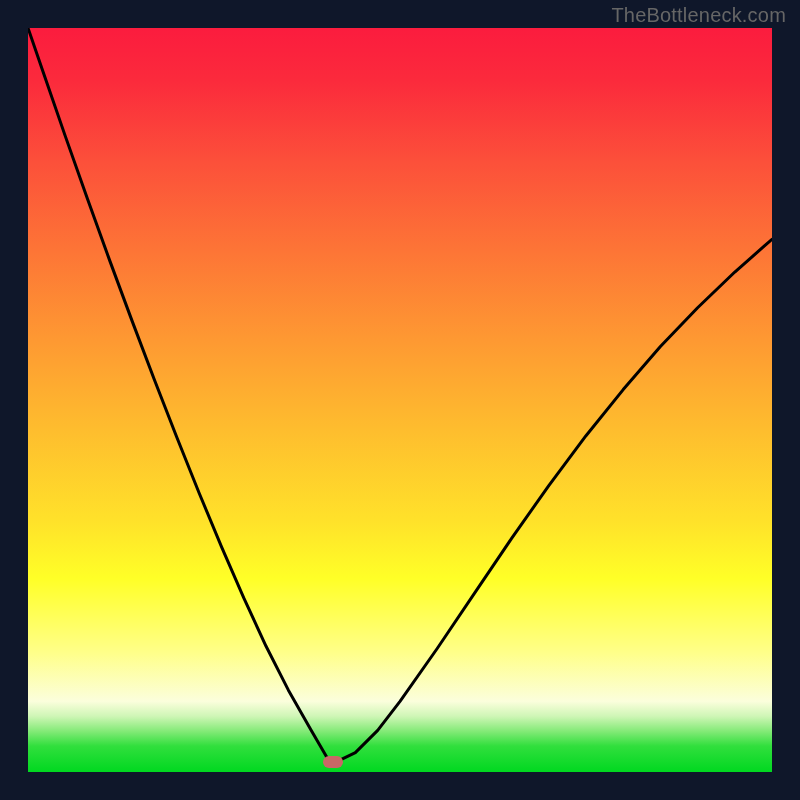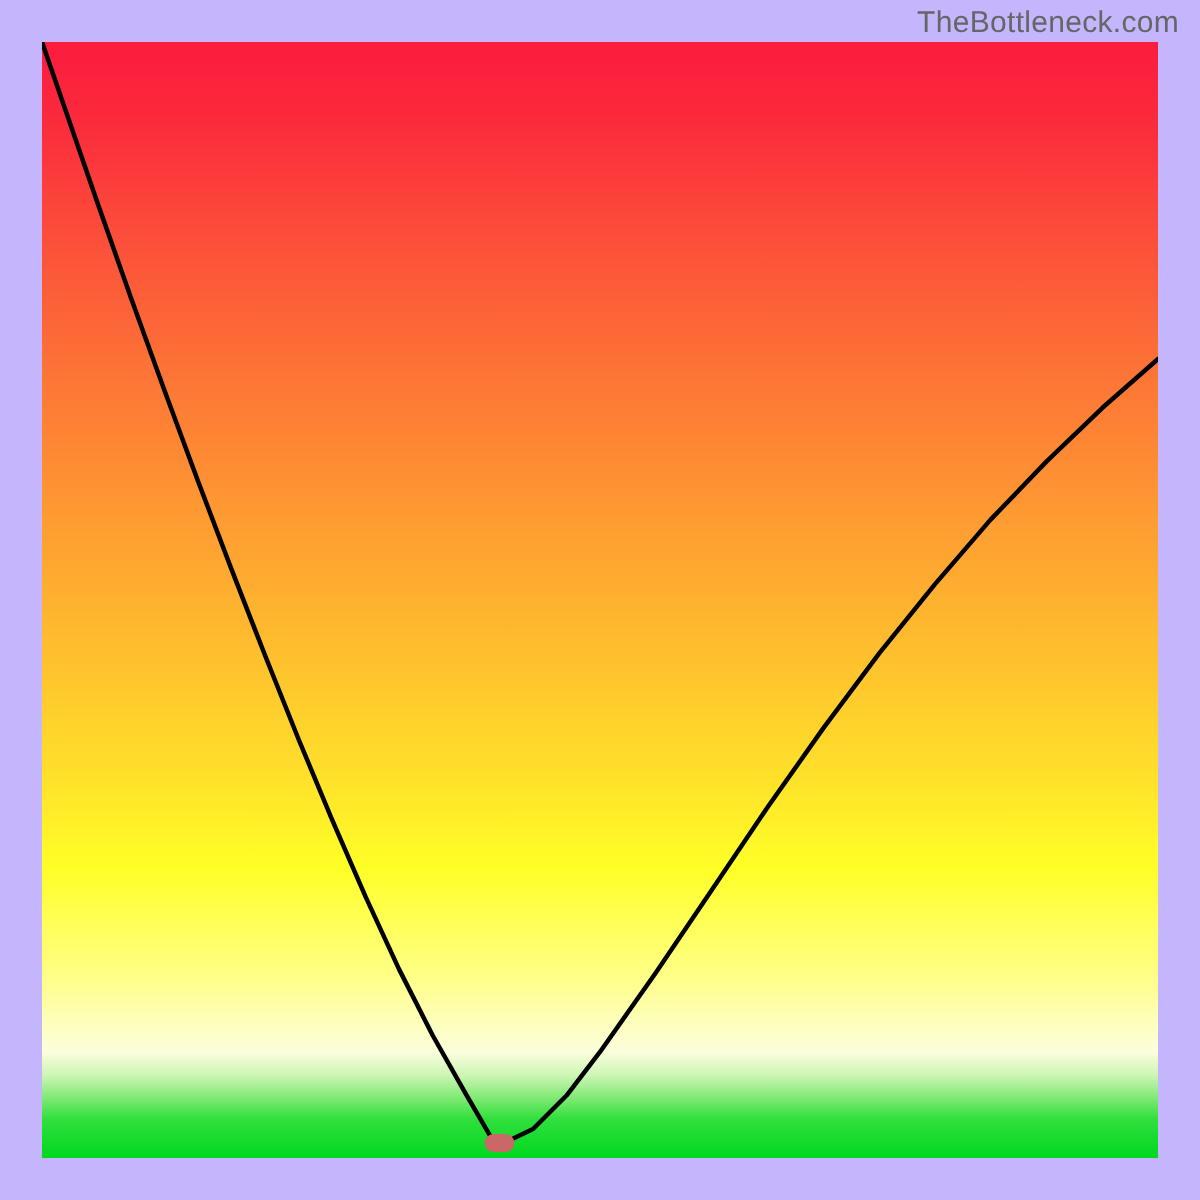--- a/index.html
+++ b/index.html
@@ -8,21 +8,21 @@
     width: 800px;
     height: 800px;
     background: #000000;
     font-family: Arial, Helvetica, sans-serif;
     overflow: hidden;
   }
   .container {
     position: relative;
     width: 800px;
     height: 800px;
-    background: #c4b5fd;
+    background: #0f172a;
   }
   .watermark {
     position: absolute;
     top: 4px;
     right: 14px;
     color: #666666;
     font-size: 20px;
     font-weight: 500;
     letter-spacing: 0.2px;
     z-index: 20;

